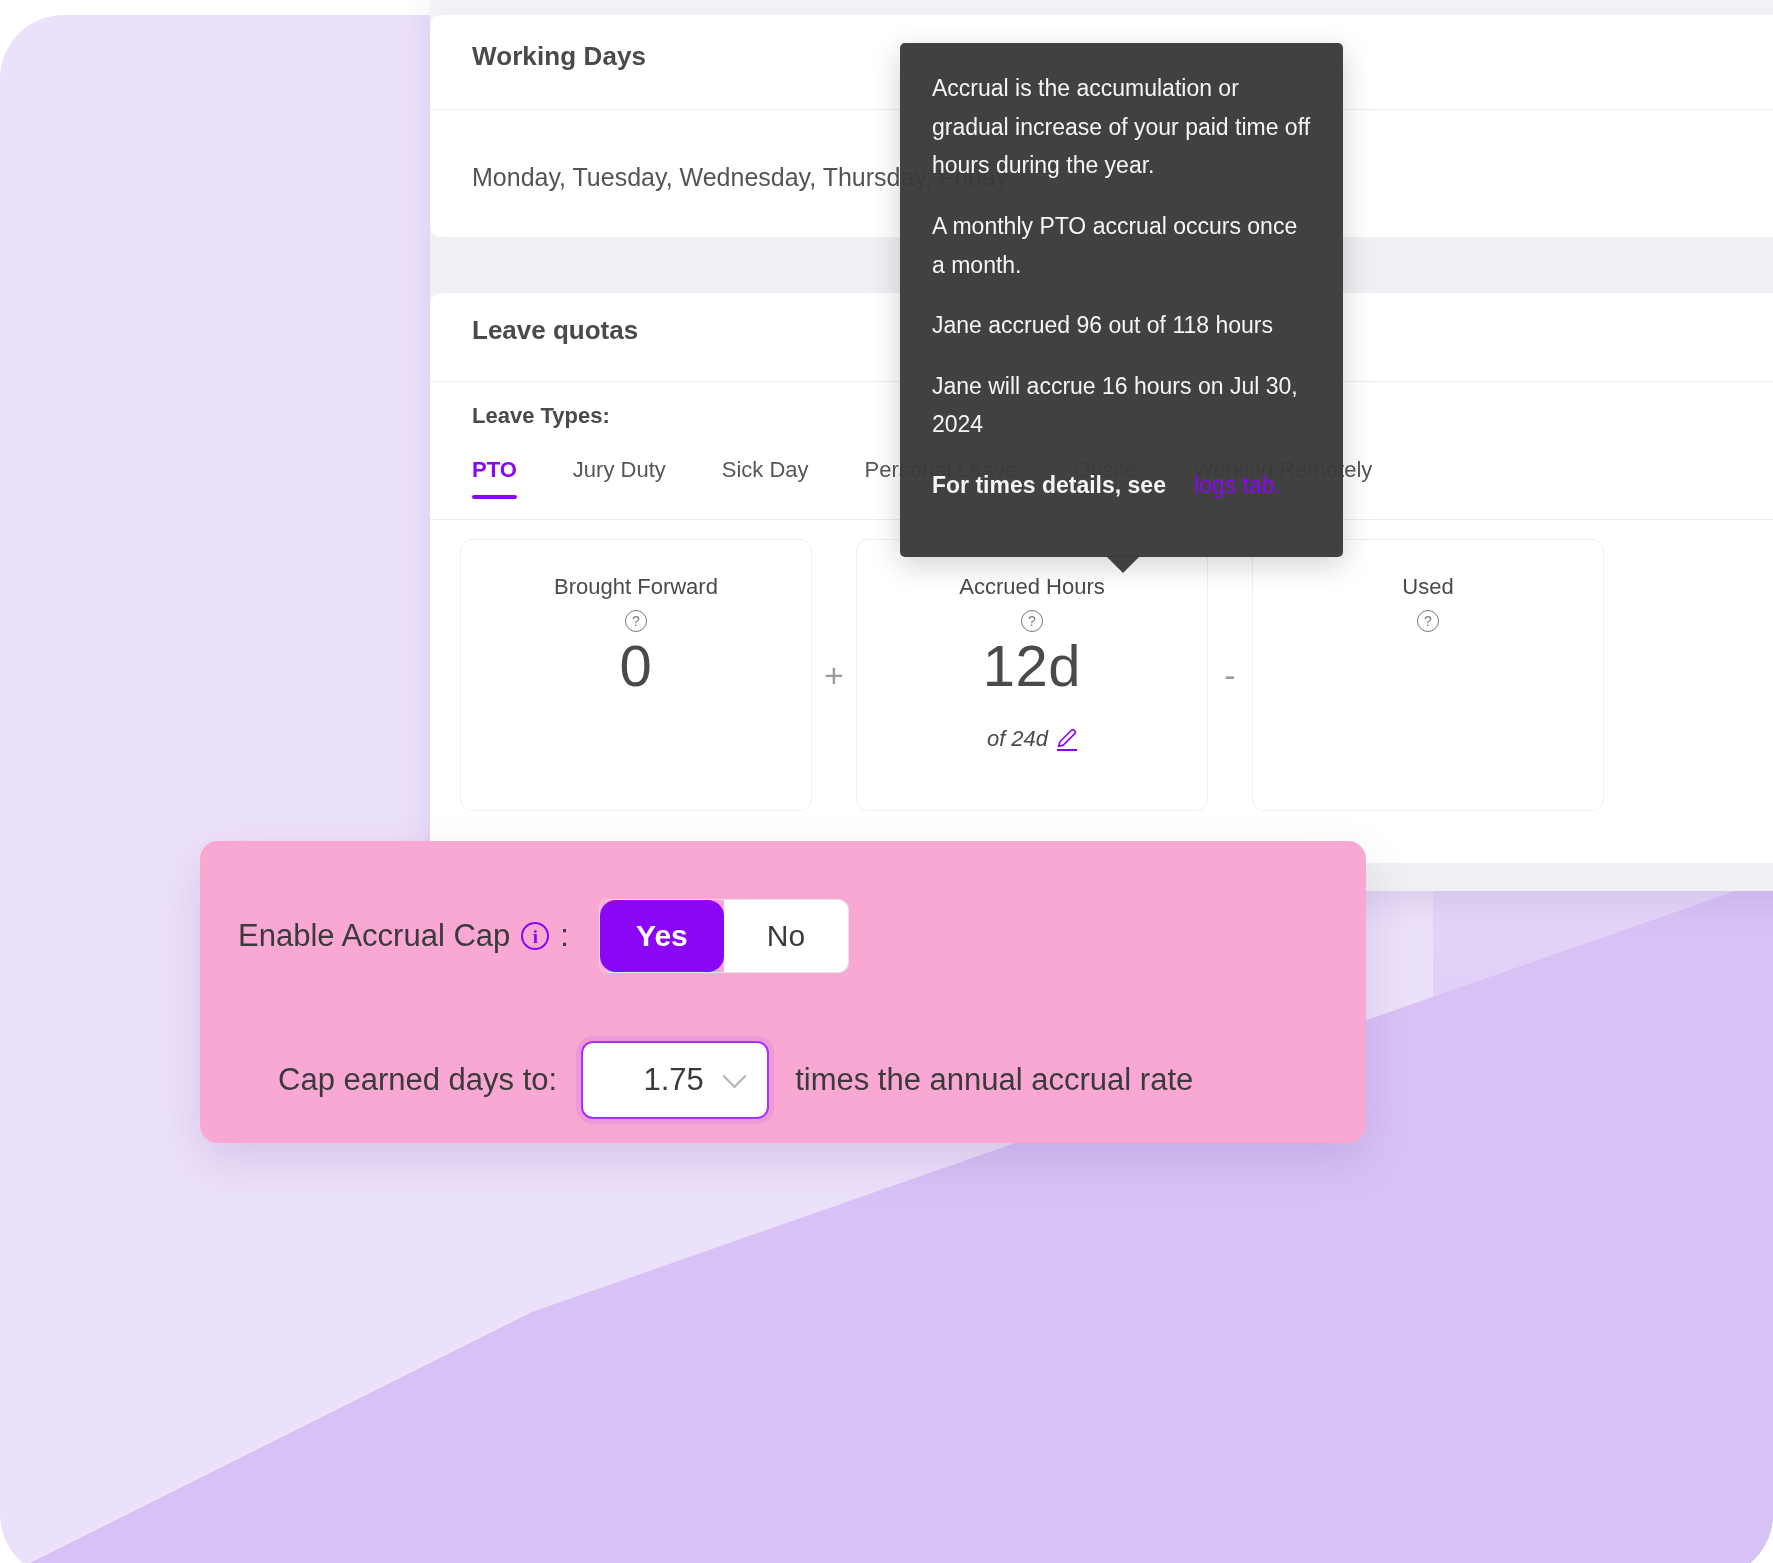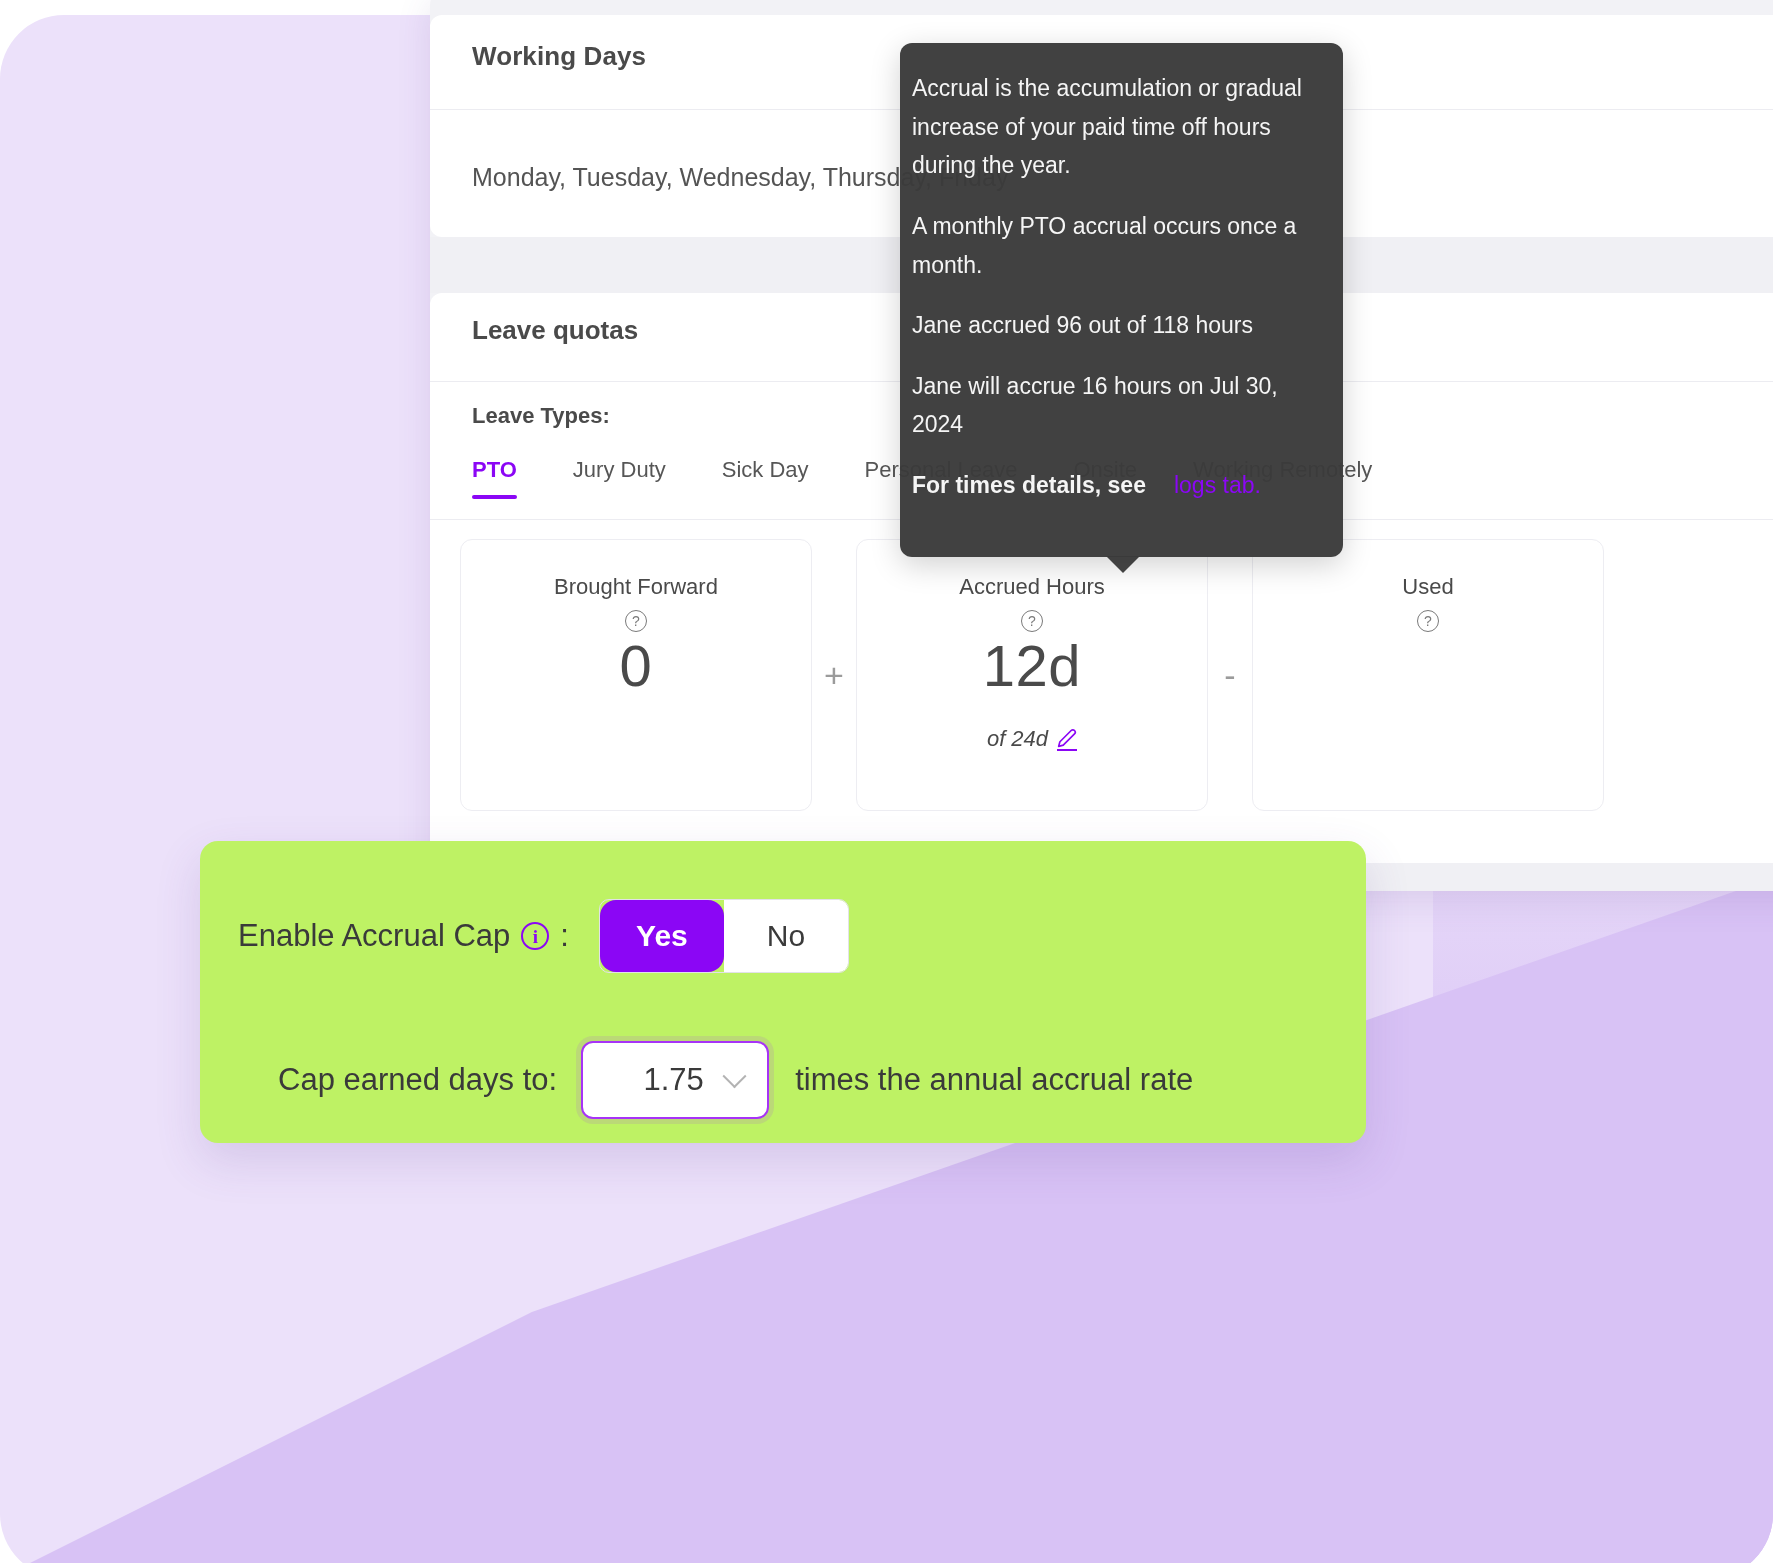--- a/index.html
+++ b/index.html
@@ -252,22 +252,22 @@
     background: #f0f0f4;
   }
 
   
   #accrual-tooltip {
     position: absolute;
     left: 900px;
     top: 28px;
     width: 443px;
     background: rgba(58,58,58,0.965);
-    border-radius: 12px;
-    padding: 26px 30px 30px 12px;
+    border-radius: 5px;
+    padding: 26px 30px 30px 32px;
     color: #ffffff;
     z-index: 40;
     box-shadow: 0 8px 30px rgba(0,0,0,0.18);
   }
   #accrual-tooltip p {
     font-size: 23px;
     line-height: 1.68;
     margin: 0 0 22px 0;
     color: #f5f5f5;
   }
@@ -294,21 +294,21 @@
     font-weight: 700;
   }
 
   
   #accrual-cap-panel {
     position: absolute;
     left: 200px;
     top: 826px;
     width: 1166px;
     height: 302px;
-    background: #bef264;
+    background: #f9a8d4;
     border-radius: 18px;
     box-shadow: 0 18px 46px rgba(95,60,150,0.16);
     z-index: 50;
   }
 
   #cap-row-1 {
     position: absolute;
     left: 38px; top: 58px;
     display: flex;
     align-items: center;

